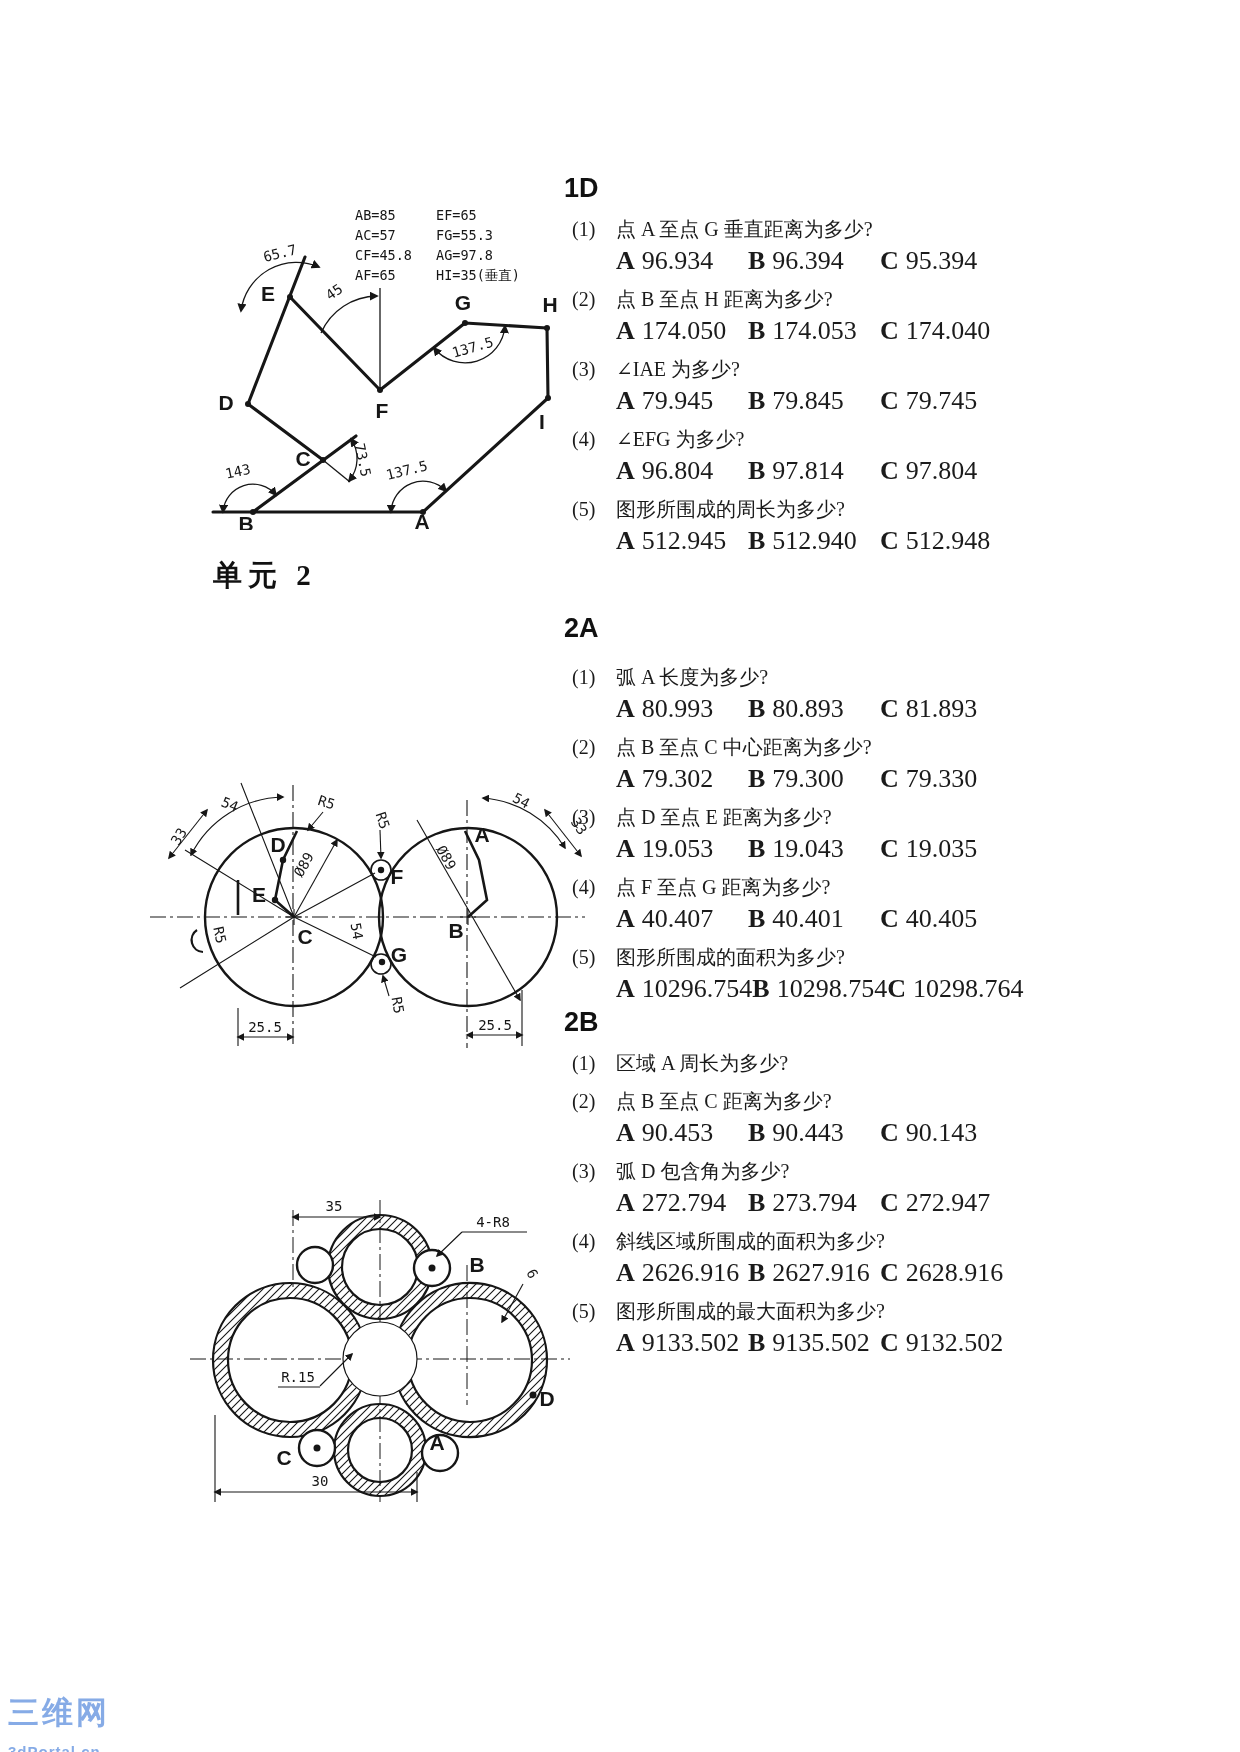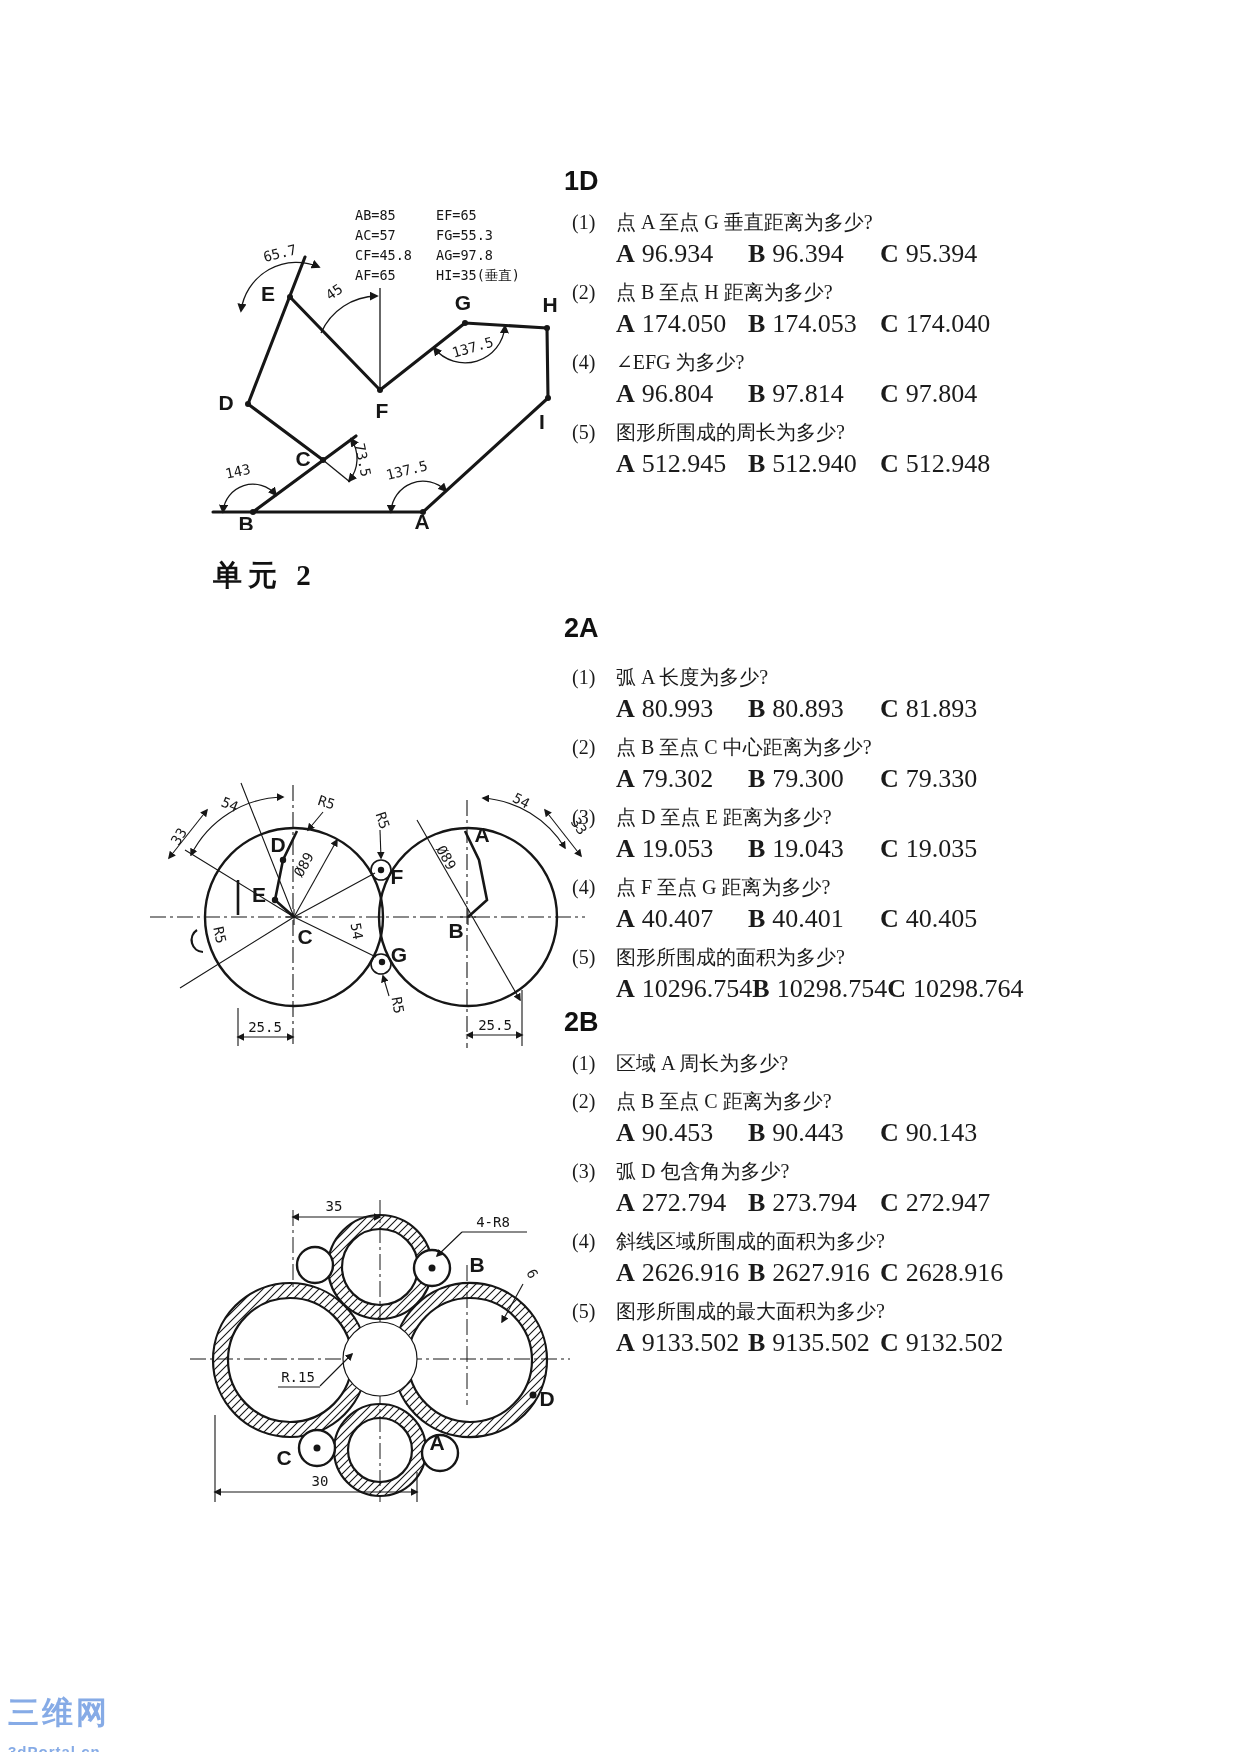--- a/index.html
+++ b/index.html
@@ -201,37 +201,43 @@
       <text class="dim" x="338" y="106" transform="rotate(62 338 106)">6</text>
       <text class="dim" x="108" y="212">R.15</text>
       <text class="dim" x="130" y="316">30</text>
       <text class="pt" x="287" y="102">B</text>
       <text class="pt" x="357" y="236">D</text>
       <text class="pt" x="94" y="295">C</text>
       <text class="pt" x="247" y="280">A</text>
     </g>
   </svg>
 
-  <section class="qcol" style="left:560px;top:165px;">
+  <section class="qcol" style="left:560px;top:172px;">
     <h2>1D</h2>
     <div class="questions">
   <div class="question">
     <div class="q-line">
       <span class="q-num">(1)</span><span class="q-prompt">点 A 至点 G 垂直距离为多少?</span>
     </div>
     <div class="a-line"><span class="opt"><span class="opt-letter">A</span><span class="opt-value">96.934</span></span><span class="opt"><span class="opt-letter">B</span><span class="opt-value">96.394</span></span><span class="opt"><span class="opt-letter">C</span><span class="opt-value">95.394</span></span></div>
   </div>
 
   <div class="question">
     <div class="q-line">
       <span class="q-num">(2)</span><span class="q-prompt">点 B 至点 H 距离为多少?</span>
     </div>
     <div class="a-line"><span class="opt"><span class="opt-letter">A</span><span class="opt-value">174.050</span></span><span class="opt"><span class="opt-letter">B</span><span class="opt-value">174.053</span></span><span class="opt"><span class="opt-letter">C</span><span class="opt-value">174.040</span></span></div>
   </div>
 
+  <div class="question">
+    <div class="q-line">
+      <span class="q-num">(3)</span><span class="q-prompt">∠IAE 为多少?</span>
+    </div>
+    <div class="a-line"><span class="opt"><span class="opt-letter">A</span><span class="opt-value">79.945</span></span><span class="opt"><span class="opt-letter">B</span><span class="opt-value">79.845</span></span><span class="opt"><span class="opt-letter">C</span><span class="opt-value">79.745</span></span></div>
+  </div>
 
   <div class="question">
     <div class="q-line">
       <span class="q-num">(4)</span><span class="q-prompt">∠EFG 为多少?</span>
     </div>
     <div class="a-line"><span class="opt"><span class="opt-letter">A</span><span class="opt-value">96.804</span></span><span class="opt"><span class="opt-letter">B</span><span class="opt-value">97.814</span></span><span class="opt"><span class="opt-letter">C</span><span class="opt-value">97.804</span></span></div>
   </div>
 
   <div class="question">
     <div class="q-line">

